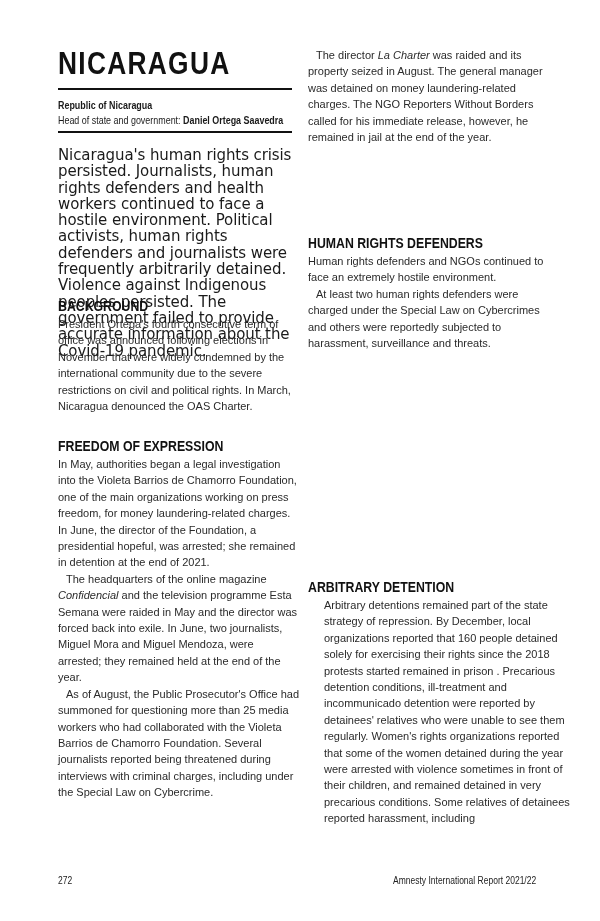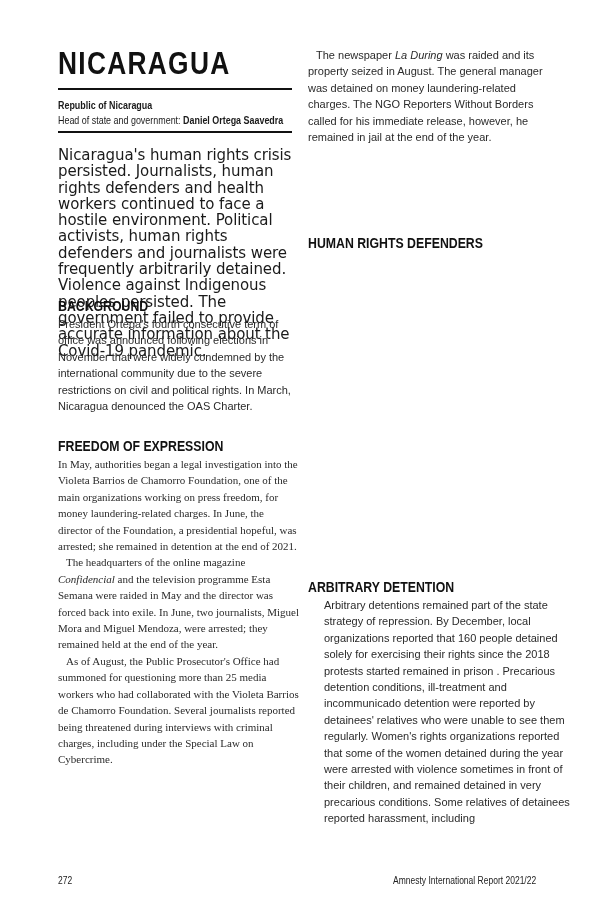--- a/index.html
+++ b/index.html
@@ -57,32 +57,34 @@
   <div class="rule" style="top:131px;"></div>
 
   <p class="lead">Nicaragua's human rights crisis persisted. Journalists, human rights defenders and health workers continued to face a hostile environment. Political activists, human rights defenders and journalists were frequently arbitrarily detained. Violence against Indigenous peoples persisted. The government failed to provide accurate information about the Covid-19 pandemic.</p>
 
   <h2 class="h2" style="left:48px; top:297px;">BACKGROUND</h2>
   <div class="body" style="left:48px; top:316px; width:240px;">
     <p>President Ortega's fourth consecutive term of office was announced following elections in November that were widely condemned by the international community due to the severe restrictions on civil and political rights. In March, Nicaragua denounced the OAS Charter.</p>
   </div>
 
   <h2 class="h2" style="left:48px; top:437px;">FREEDOM OF EXPRESSION</h2>
-  <div class="body" style="left:48px; top:456px; width:242px;font-family:Liberation Serif, serif;">
+  <div class="body" style="left:48px; top:456px; width:242px;">
     <p>In May, authorities began a legal investigation into the Violeta Barrios de Chamorro Foundation, one of the main organizations working on press freedom, for money laundering-related charges. In June, the director of the Foundation, a presidential hopeful, was arrested; she remained in detention at the end of 2021.</p>
     <p class="indent"><span>The headquarters of the online magazine </span><em>Confidencial</em><span> and the television programme Esta Semana were raided in May and the director was forced back into exile. In June, two journalists, Miguel Mora and Miguel Mendoza, were arrested; they remained held at the end of the year.</span></p>
     <p class="indent">As of August, the Public Prosecutor's Office had summoned for questioning more than 25 media workers who had collaborated with the Violeta Barrios de Chamorro Foundation. Several journalists reported being threatened during interviews with criminal charges, including under the Special Law on Cybercrime.</p>
   </div>
 
   <div class="body" style="left:298px; top:47px; width:252px;">
-    <p class="indent"><span>The newspaper </span><em>La During</em><span> was raided and its property seized in August. The general manager was detained on money laundering-related charges. The NGO Reporters Without Borders called for his immediate release, however, he remained in jail at the end of the year.</span></p>
+    <p class="indent"><span>The director </span><em>La Charter</em><span> was raided and its property seized in August. The general manager was detained on money laundering-related charges. The NGO Reporters Without Borders called for his immediate release, however, he remained in jail at the end of the year.</span></p>
   </div>
 
   <h2 class="h2" style="left:298px; top:234px;">HUMAN RIGHTS DEFENDERS</h2>
   <div class="body" style="left:298px; top:253px; width:252px;">
+    <p>Human rights defenders and NGOs continued to face an extremely hostile environment.</p>
+    <p class="indent">At least two human rights defenders were charged under the Special Law on Cybercrimes and others were reportedly subjected to harassment, surveillance and threats.</p>
   </div>
 
   <h2 class="h2" style="left:298px; top:578px;">ARBITRARY DETENTION</h2>
   <div class="body" style="left:298px; top:597px; width:252px;margin-left:16px;">
     <p>Arbitrary detentions remained part of the state strategy of repression. By December, local organizations reported that 160 people detained solely for exercising their rights since the 2018 protests started remained in prison . Precarious detention conditions, ill-treatment and incommunicado detention were reported by detainees' relatives who were unable to see them regularly. Women's rights organizations reported that some of the women detained during the year were arrested with violence sometimes in front of their children, and remained detained in very precarious conditions. Some relatives of detainees reported harassment, including</p>
   </div>
 
   <div class="footer" style="left:48px;">272</div>
   <div class="footer" style="left:383px;">Amnesty International Report 2021/22</div>
 

